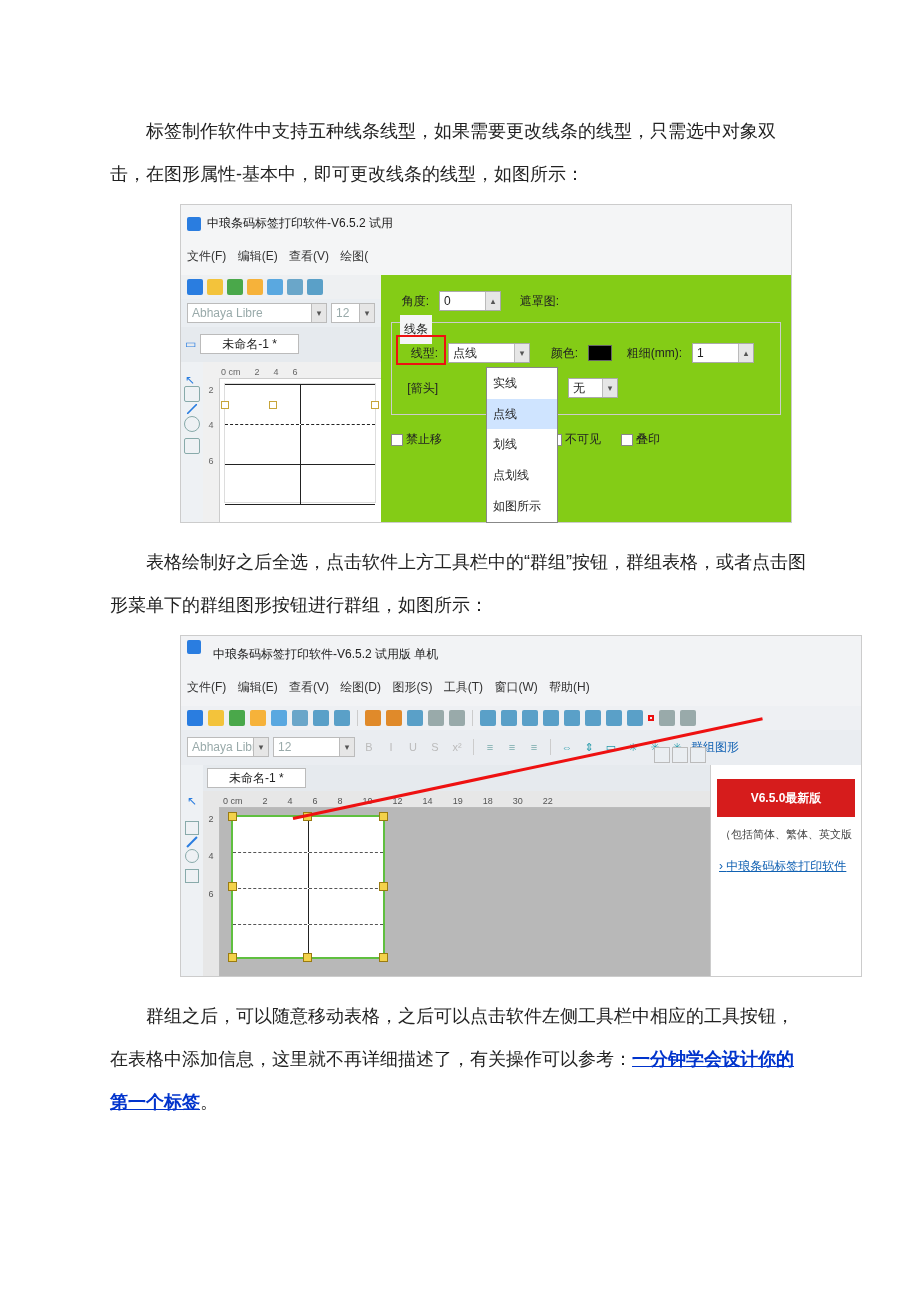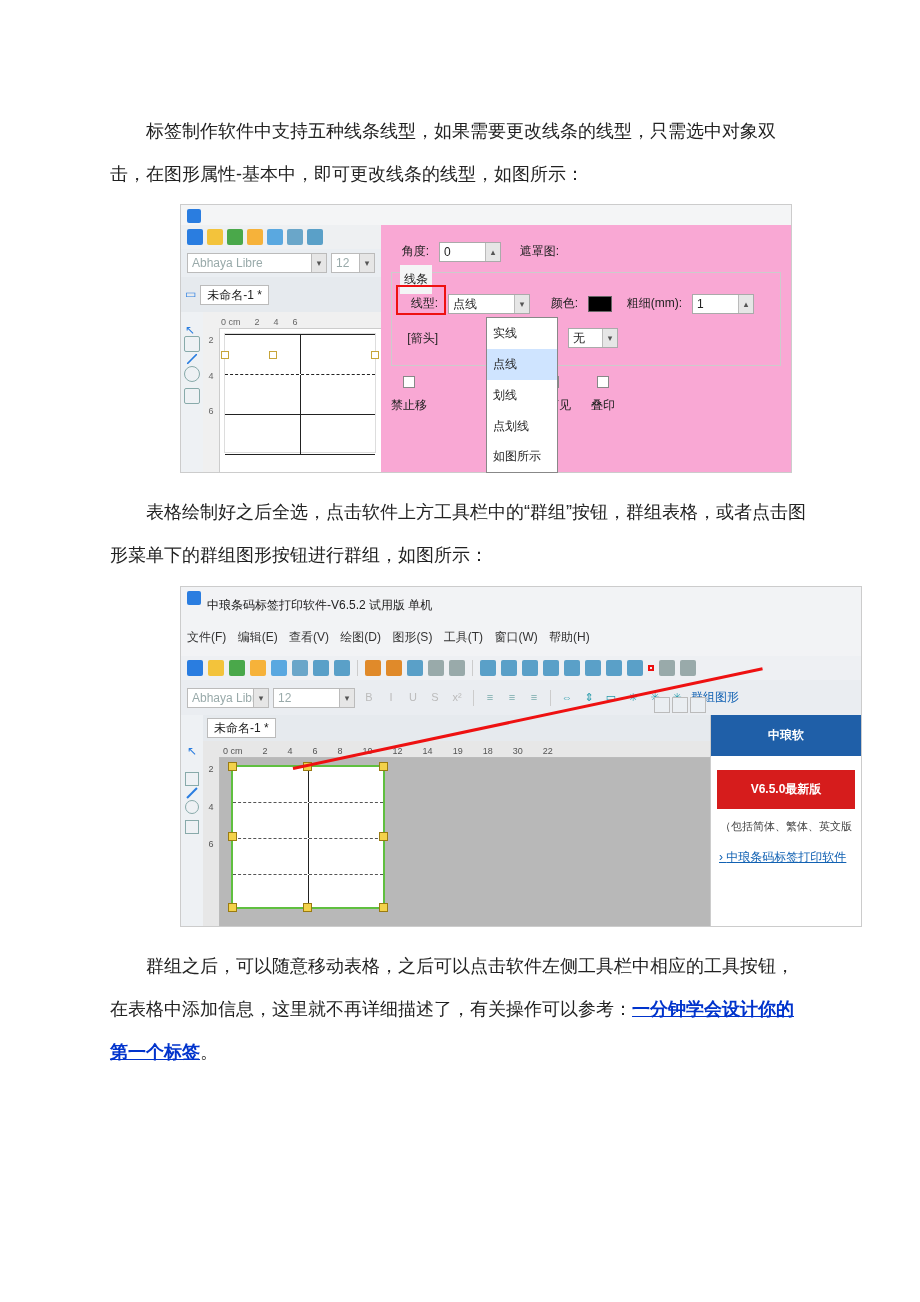--- a/index.html
+++ b/index.html
@@ -52,44 +52,44 @@
   }
   .c-blue{background:#2a7de0}.c-yellow{background:#f3c33b}.c-green{background:#4aa84a}.c-gear{background:#f6b23a}.c-print{background:#5aa8e0}
   .c-mag{background:#6aa6c9}.c-db{background:#5aa0c8}
   .fontRow{display:flex;gap:4px;padding:4px 6px;background:#eaeef2;align-items:flex-start;}
   .fontRow .combo{flex:1;height:18px;background:#fff;border:1px solid #bbb;color:#9aa;position:relative;padding:0 4px;line-height:18px;}
   .fontRow .combo .arr, .dd .arr, .spin .arr {
     position:absolute;right:0;top:0;bottom:0;width:14px;border-left:1px solid #bbb;background:#e6e6e6;
     display:flex;align-items:center;justify-content:center;color:#555;font-size:9px;
   }
   .docTabs{display:flex;align-items:center;gap:4px;padding:3px 4px;background:#e6eaee;}
-  .tab{background:#fff;border:1px solid #bbb;padding:0 6px;height:18px;line-height:18px;}
+  .tab{background:#fff;border:1px solid #bbb;padding:0 21px;height:18px;line-height:18px;}
   .sideAndCanvas{display:flex;}
   .sideTools{width:22px;background:#eef1f4;display:flex;flex-direction:column;gap:6px;align-items:center;padding:4px 0;}
   .sideTools .t{width:14px;height:14px;border:1px solid #8aa;border-radius:2px;}
   .sideTools .t.line{border:none;border-top:2px solid #2a7de0;transform:rotate(-45deg);width:14px;height:0;}
   .sideTools .t.arrow{border:none;}
   .canvasWrap{flex:1;background:#fff;position:relative;}
   .rulerH{height:16px;background:#f0f0f0;border-bottom:1px solid #ccc;font-size:9px;color:#666;padding-left:18px;display:flex;gap:14px;}
   .rulerV{position:absolute;left:0;top:16px;bottom:0;width:16px;background:#f0f0f0;border-right:1px solid #ccc;display:flex;flex-direction:column;gap:14px;font-size:9px;color:#666;align-items:center;padding-top:2px;}
   .sheet{position:absolute;left:22px;top:22px;width:150px;height:118px;background:#fff;box-shadow:0 0 0 1px #ddd;}
   .cellRow{border-bottom:1px solid #222;height:39px;position:relative;}
   .cellRow:first-child{border-top:1px solid #222;}
   .cellRow .mid{position:absolute;left:50%;top:0;bottom:0;border-left:1px solid #222;}
   .dashed{border-bottom:1px dashed #222 !important;}
   .handle{width:6px;height:6px;background:#fff;border:1px solid #c7a53a;position:absolute;}
-  .rightPanel{flex:1;background:#f9a8d4;padding:6px 10px;position:relative;}
+  .rightPanel{flex:1;background:#84cc16;padding:6px 10px;position:relative;}
   .rightPanel .rrow{display:flex;align-items:center;gap:10px;margin:6px 0;}
   .lbl{min-width:38px;text-align:right;}
   .spin{position:relative;width:52px;height:18px;background:#fff;border:1px solid #aaa;line-height:18px;padding:0 4px;}
   .dd{position:relative;width:72px;height:18px;background:#fff;border:1px solid #aaa;line-height:18px;padding:0 4px;}
   .swatch{width:22px;height:14px;background:#000;border:1px solid #666;}
   .legend{border:1px solid #ccc;padding:10px 8px 6px 8px;margin-top:4px;position:relative;}
   .legend > .lt{position:absolute;top:-8px;left:8px;background:#f4f5f6;padding:0 4px;}
-  .ck{display:inline-flex;align-items:center;gap:3px;margin-right:10px;flex-direction:column;}
+  .ck{display:inline-flex;align-items:center;gap:3px;margin-right:10px;}
   .ck .box{width:10px;height:10px;border:1px solid #888;background:#fff;}
   .redBox{position:absolute;border:2px solid #e11;pointer-events:none;}
   .ddOpen{position:absolute;left:86px;top:28px;width:70px;background:#fff;border:1px solid #888;z-index:5;}
   .ddOpen div{padding:1px 6px;}
   .ddOpen .sel{background:#cfe4ff;}
 
   
   .fig2{
     width:680px;border:1px solid #ccc;background:#f2f3f5;font-size:12px;position:relative;overflow:hidden;
   }
@@ -128,20 +128,27 @@
 <body>
 
 <div class="page">
 
   <p class="para">标签制作软件中支持五种线条线型，如果需要更改线条的线型，只需选中对象双击，在图形属性-基本中，即可更改线条的线型，如图所示：</p>
 
   <div class="figure">
     <div class="fig1">
       <div class="titlebar">
         <span class="logo"></span>
+        <span>中琅条码标签打印软件-V6.5.2 试用</span>
+      </div>
+      <div class="menus">
+        <span>文件(F)</span>
+        <span>编辑(E)</span>
+        <span>查看(V)</span>
+        <span>绘图(</span>
       </div>
       <div class="row1">
         <div class="leftApp">
           <div class="iconbar">
             <span class="ico c-blue"></span>
             <span class="ico c-yellow"></span>
             <span class="ico c-green"></span>
             <span class="ico c-gear"></span>
             <span class="ico c-print"></span>
             <span class="ico c-mag"></span>
@@ -261,21 +268,21 @@
           </div>
         </div>
       </div>
     </div>
   </div>
 
   <p class="para">表格绘制好之后全选，点击软件上方工具栏中的“群组”按钮，群组表格，或者点击图形菜单下的群组图形按钮进行群组，如图所示：</p>
 
   <div class="figure">
     <div class="fig2">
-      <div class="titlebar" style="display:flex;gap:6px;padding:4px 6px 2px 6px;text-align:right;">
+      <div class="titlebar" style="display:flex;gap:12px;padding:4px 6px 2px 6px;text-align:right;">
         <span class="logo"></span>
         <span>中琅条码标签打印软件-V6.5.2 试用版 单机</span>
       </div>
       <div class="menus">
         <span>文件(F)</span>
         <span>编辑(E)</span>
         <span>查看(V)</span>
         <span>绘图(D)</span>
         <span>图形(S)</span>
         <span>工具(T)</span>
@@ -398,21 +405,20 @@
               <span class="ghandle" style="right:-5px;bottom:-5px"></span>
               <span class="ghandle" style="left:70px;top:-5px"></span>
               <span class="ghandle" style="left:70px;bottom:-5px"></span>
               <span class="ghandle" style="left:-5px;top:65px"></span>
               <span class="ghandle" style="right:-5px;top:65px"></span>
             </div>
             <div class="redLine"></div>
           </div>
         </div>
         <div class="side2">
-          <div class="blueBar">中琅软</div>
           <div class="redBadge">V6.5.0最新版</div>
           <div class="note">（包括简体、繁体、英文版</div>
           <a class="slink">› <span>中琅条码标签打印软件</span></a>
         </div>
       </div>
     </div>
   </div>
 
   <p class="para">
     <span>群组之后，可以随意移动表格，之后可以点击软件左侧工具栏中相应的工具按钮，在表格中添加信息，这里就不再详细描述了，有关操作可以参考：</span><a class="link">一分钟学会设计你的第一个标签</a><span>。</span>

